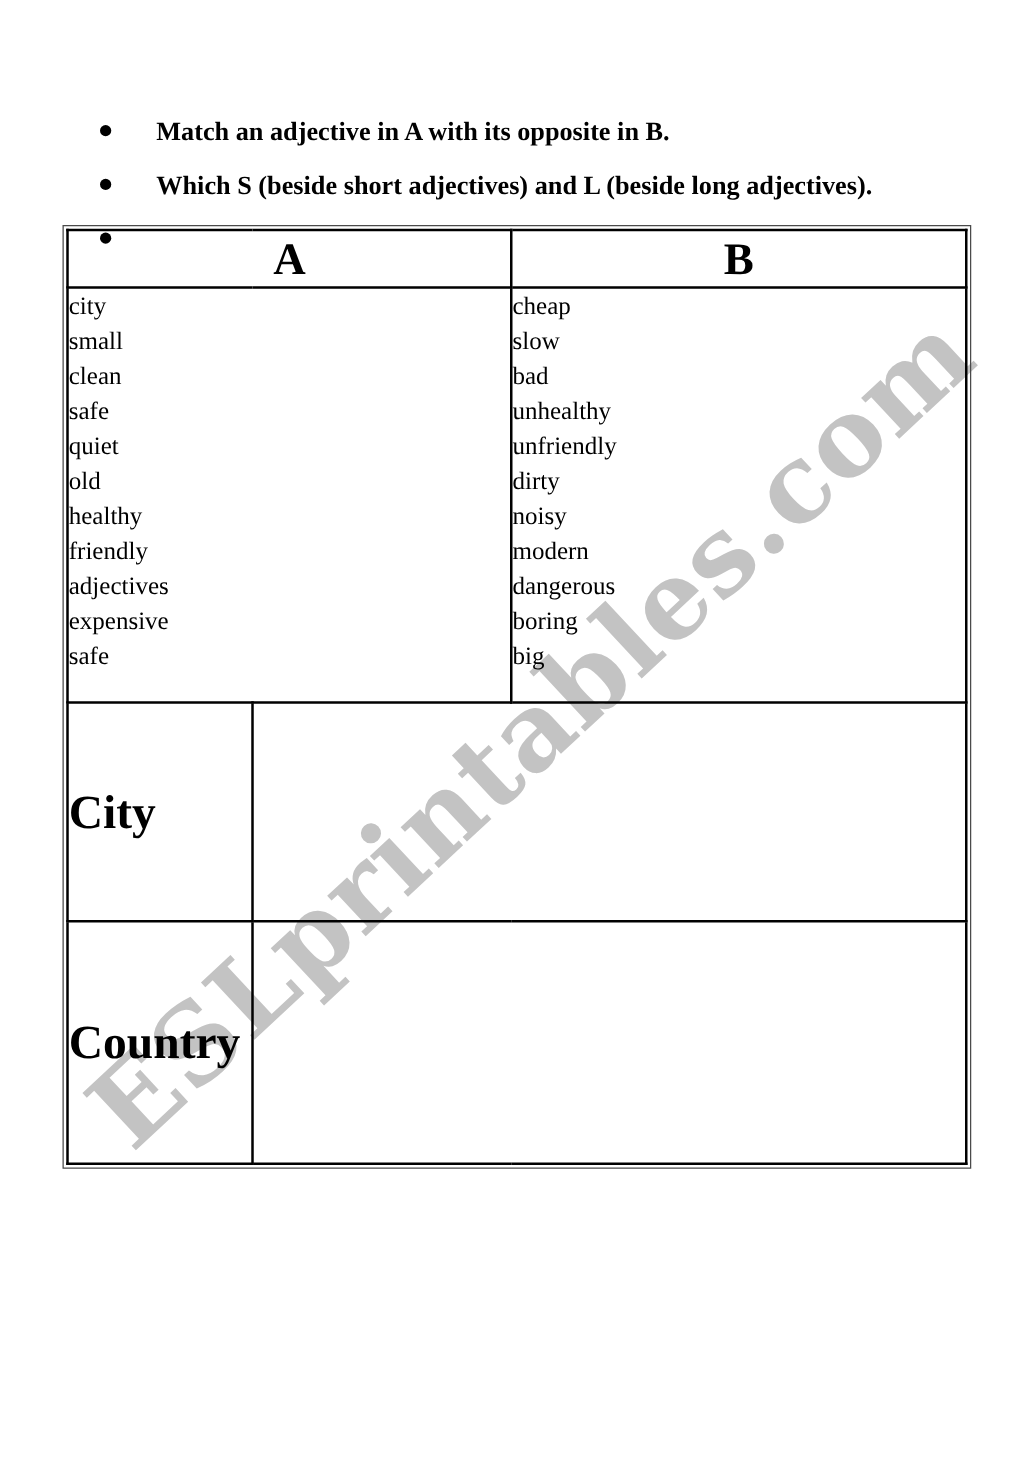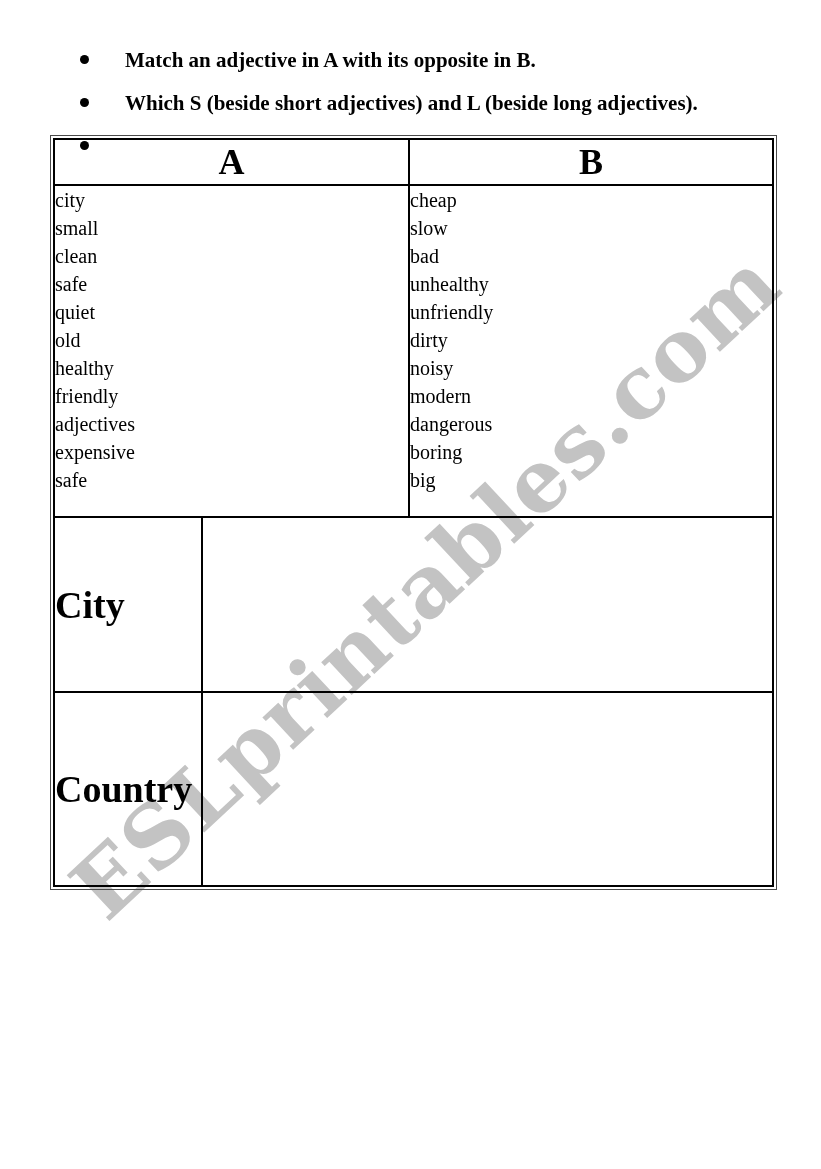--- a/index.html
+++ b/index.html
@@ -30,21 +30,21 @@
     z-index: 0;
     user-select: none;
   }
   
   .content {
     position: relative;
     z-index: 1;
   }
   
   .instructions {
-    padding-top: 47px;
+    padding-top: 92px;
     margin: 0 30px 0 38px;
     list-style: none;
   }
   .bullet-item {
     position: relative;
     padding-left: 47px;
     font-weight: bold;
     font-size: 21px;
     line-height: 26px;
     margin-bottom: 17px;

